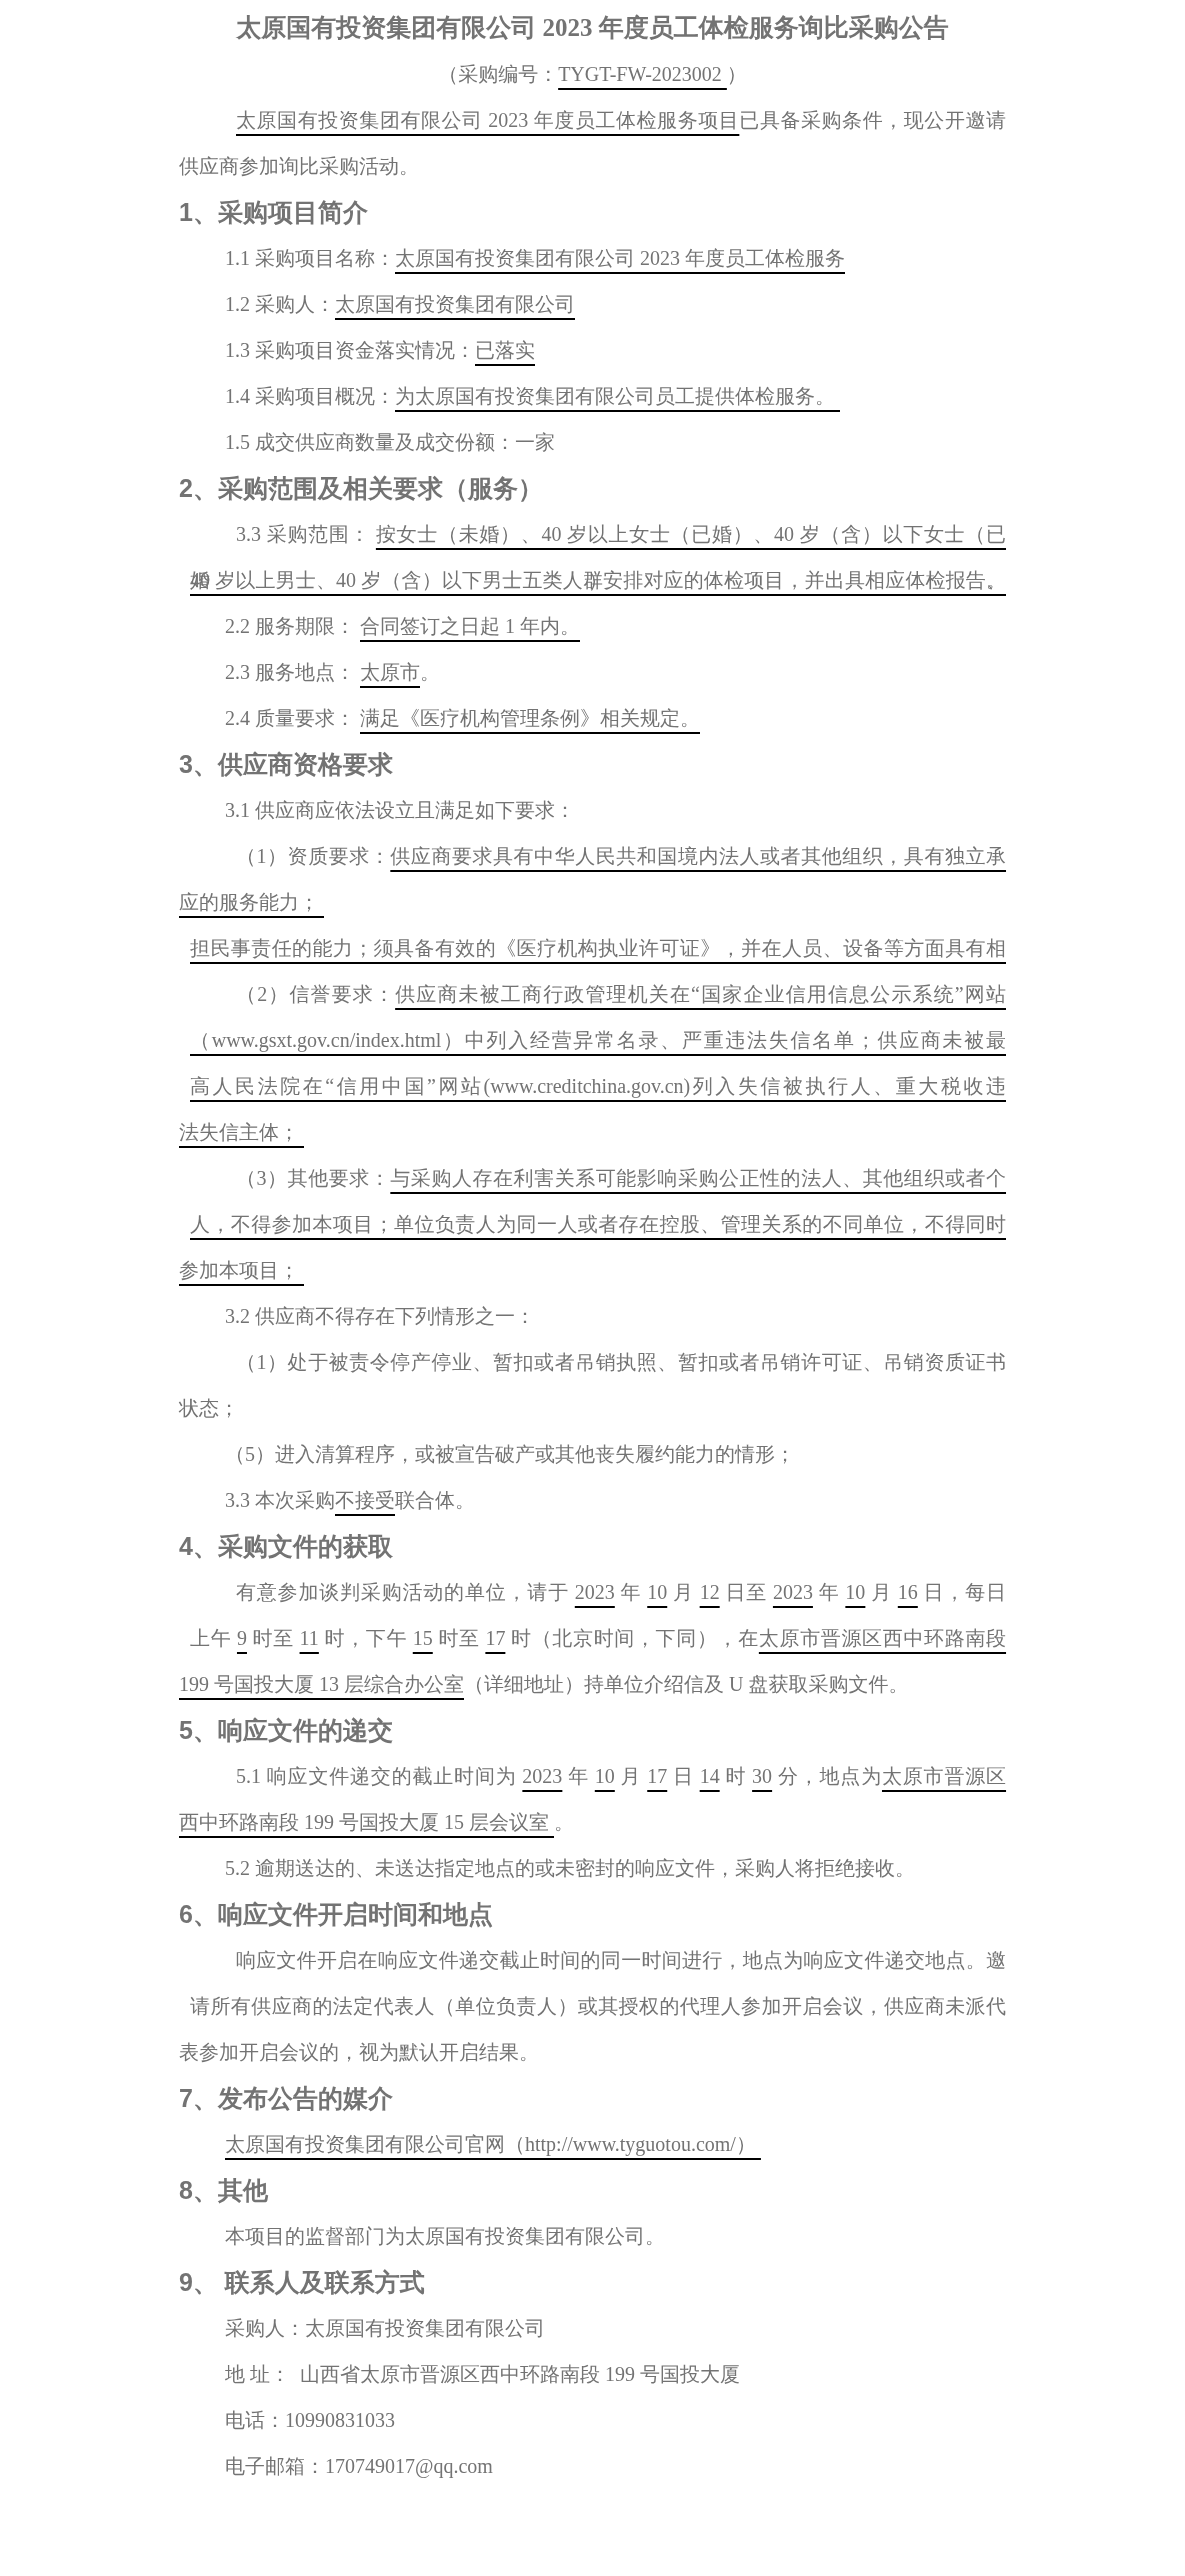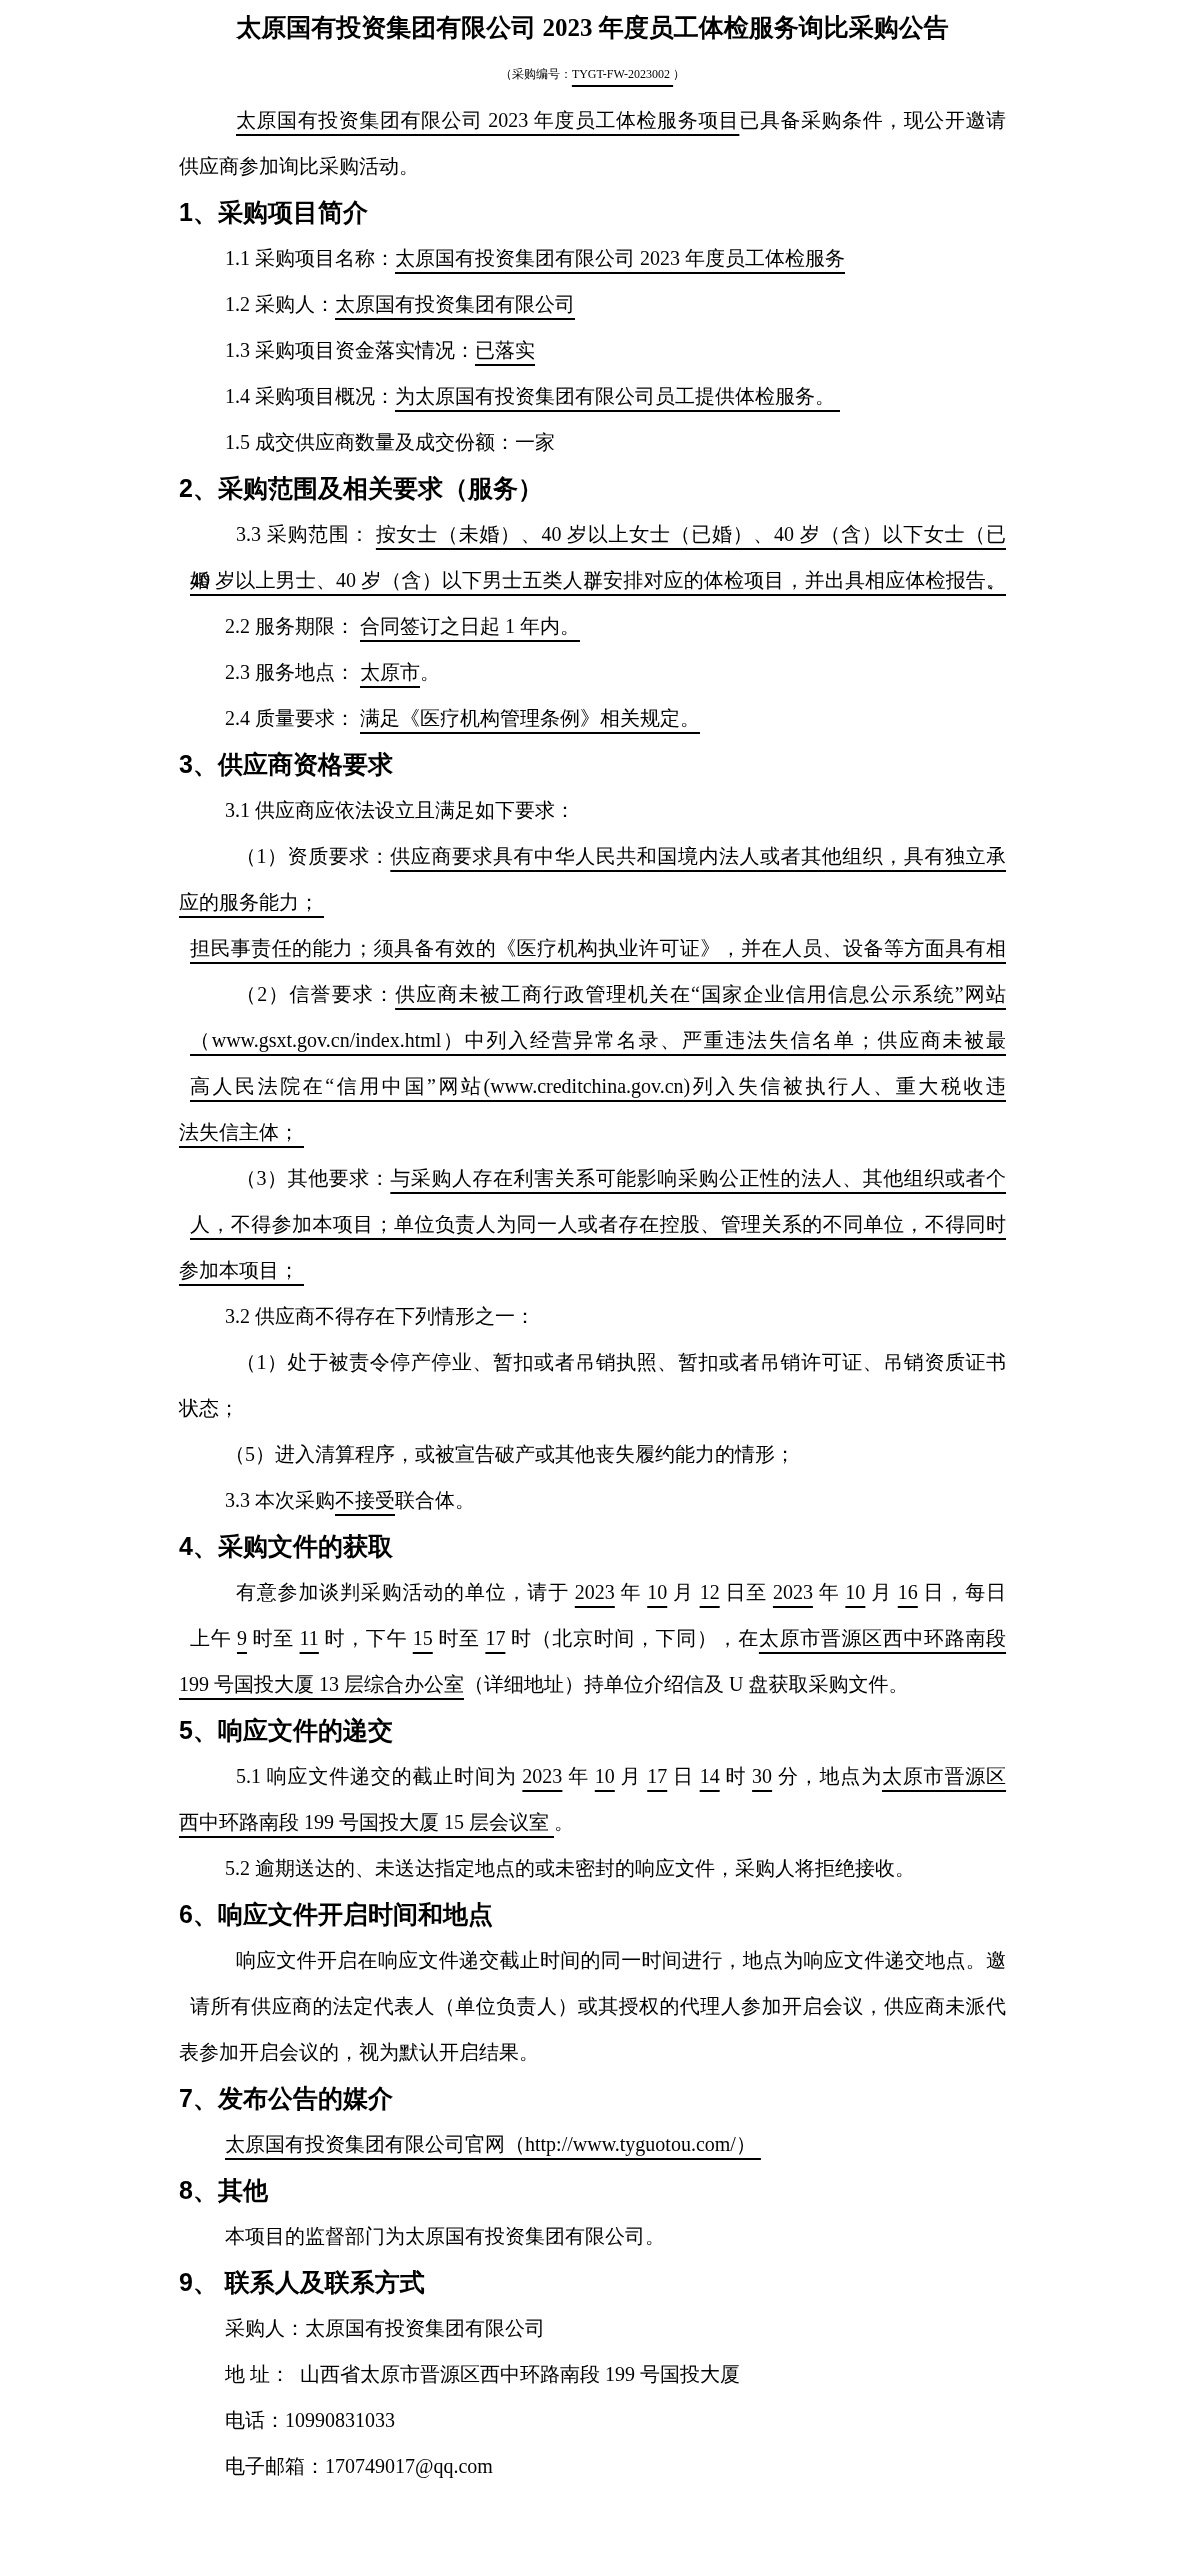--- a/index.html
+++ b/index.html
@@ -18,30 +18,30 @@
   .content {
     padding: 4.5px 179px 0 179px; 
   }
   .line {
     display: block;
     line-height: 46px;
     height: 46px;
     font-size: 20px;
     font-family: "Liberation Serif", "DejaVu Serif", serif;
     white-space: normal;
-    color: #000000;
+    color: #737373;
   }
   .line.title {
     font-size: 25px;
     font-weight: bold;
     text-align: center;
     font-family: "Liberation Serif", "DejaVu Serif", serif;
   }
   .line.subtitle {
-    font-size: 12px;
+    font-size: 20px;
     text-align: center;
   }
   .line.heading {
     font-size: 25px;
     font-weight: bold;
     font-family: "Liberation Sans", "DejaVu Sans", sans-serif;
   }
   .line.indent {
     text-indent: 46px; 
   }

